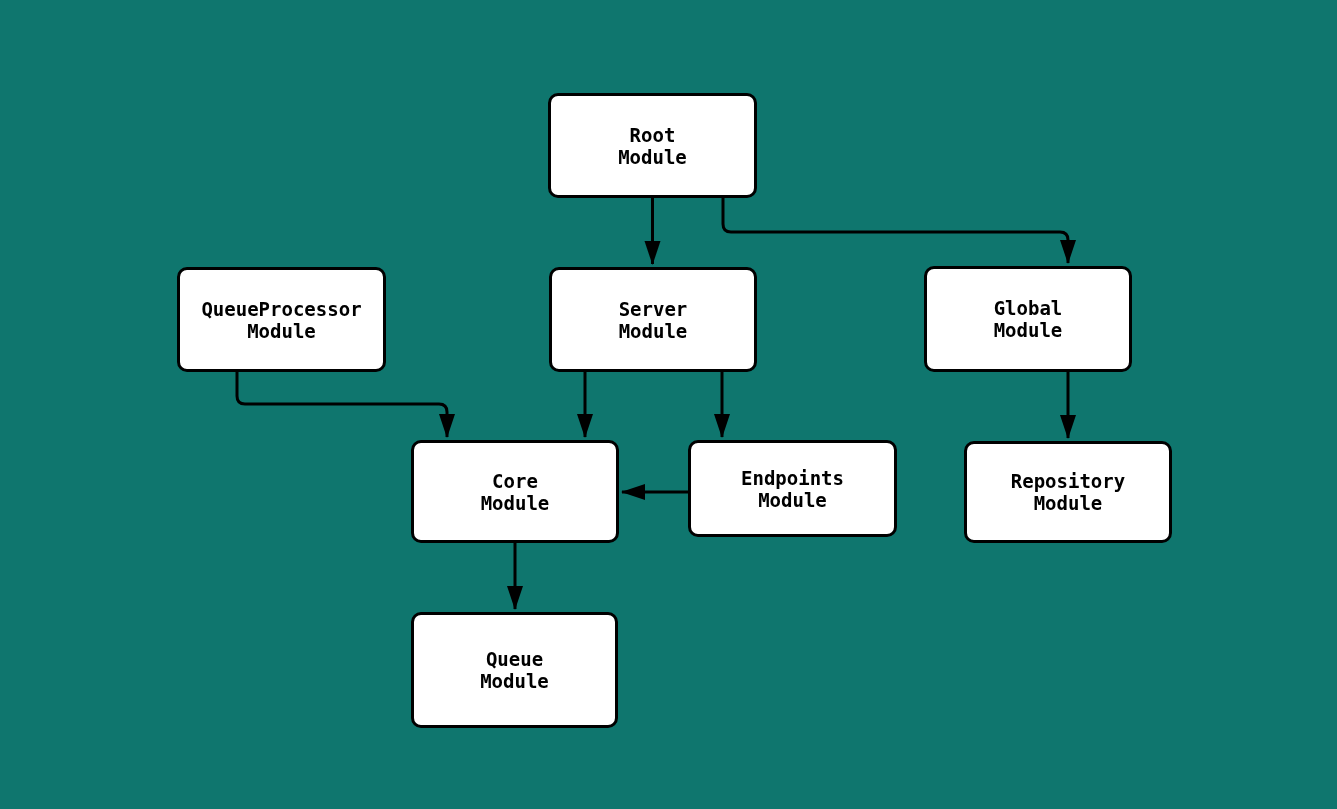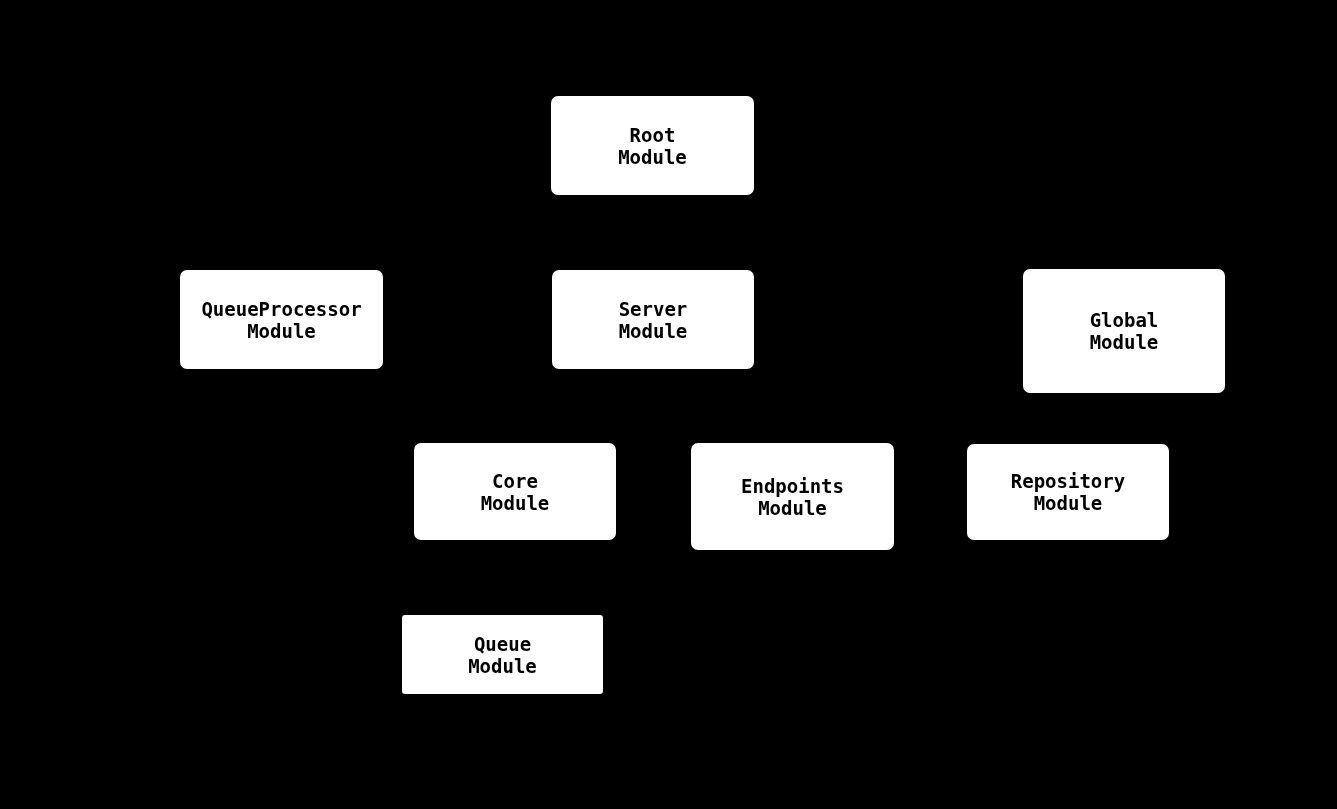--- a/index.html
+++ b/index.html
@@ -4,21 +4,21 @@
 <style>
   html, body {
     margin: 0;
     padding: 0;
     background: #ffffff;
   }
   #canvas {
     position: relative;
     width: 1337px;
     height: 809px;
-    background: #000000;
+    background: #0f766e;
     overflow: hidden;
     font-family: "DejaVu Sans Mono", "Liberation Mono", monospace;
   }
   #edges-svg {
     position: absolute;
     left: 0;
     top: 0;
     width: 1337px;
     height: 809px;
   }
@@ -64,24 +64,24 @@
     <path class="edge" marker-end="url(#arrowhead)" d="M1068,372 L1068,438"></path>
     <path class="edge" marker-end="url(#arrowhead)" d="M515,543 L515,609"></path>
   </svg>
 
   <div class="node" style="left: 548px; top: 93px; width: 209px; height: 105px;">Root
 Module</div>
   <div class="node" style="left: 133px; top: 267px; width: 209px; height: 105px; margin-left: 44px;">QueueProcessor
 Module</div>
   <div class="node" style="left: 549px; top: 267px; width: 208px; height: 105px; text-align: center;">Server
 Module</div>
-  <div class="node" style="left: 1020px; top: 266px; width: 208px; height: 130px;">Global
+  <div class="node" style="left: 924px; top: 266px; width: 208px; height: 106px;">Global
 Module</div>
   <div class="node" style="left: 411px; top: 440px; width: 208px; height: 103px; text-align: center;">Core
 Module</div>
-  <div class="node" style="left: 688px; top: 440px; width: 209px; height: 113px;">Endpoints
+  <div class="node" style="left: 688px; top: 440px; width: 209px; height: 97px;">Endpoints
 Module</div>
   <div class="node" style="left: 964px; top: 441px; width: 208px; height: 102px;">Repository
 Module</div>
-  <div class="node" style="left: 399px; top: 612px; width: 207px; height: 85px; border-radius: 6px;">Queue
+  <div class="node" style="left: 411px; top: 612px; width: 207px; height: 116px;">Queue
 Module</div>
 
 </div>
 
 </body></html>

